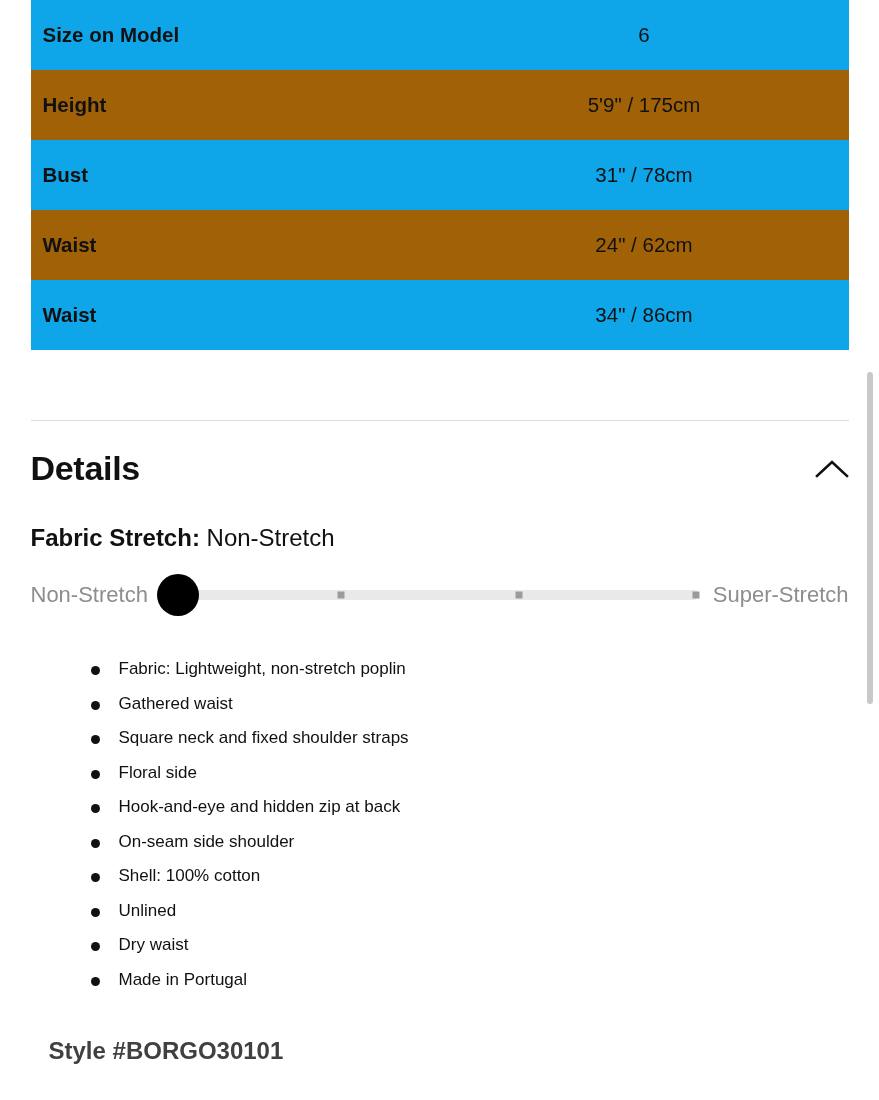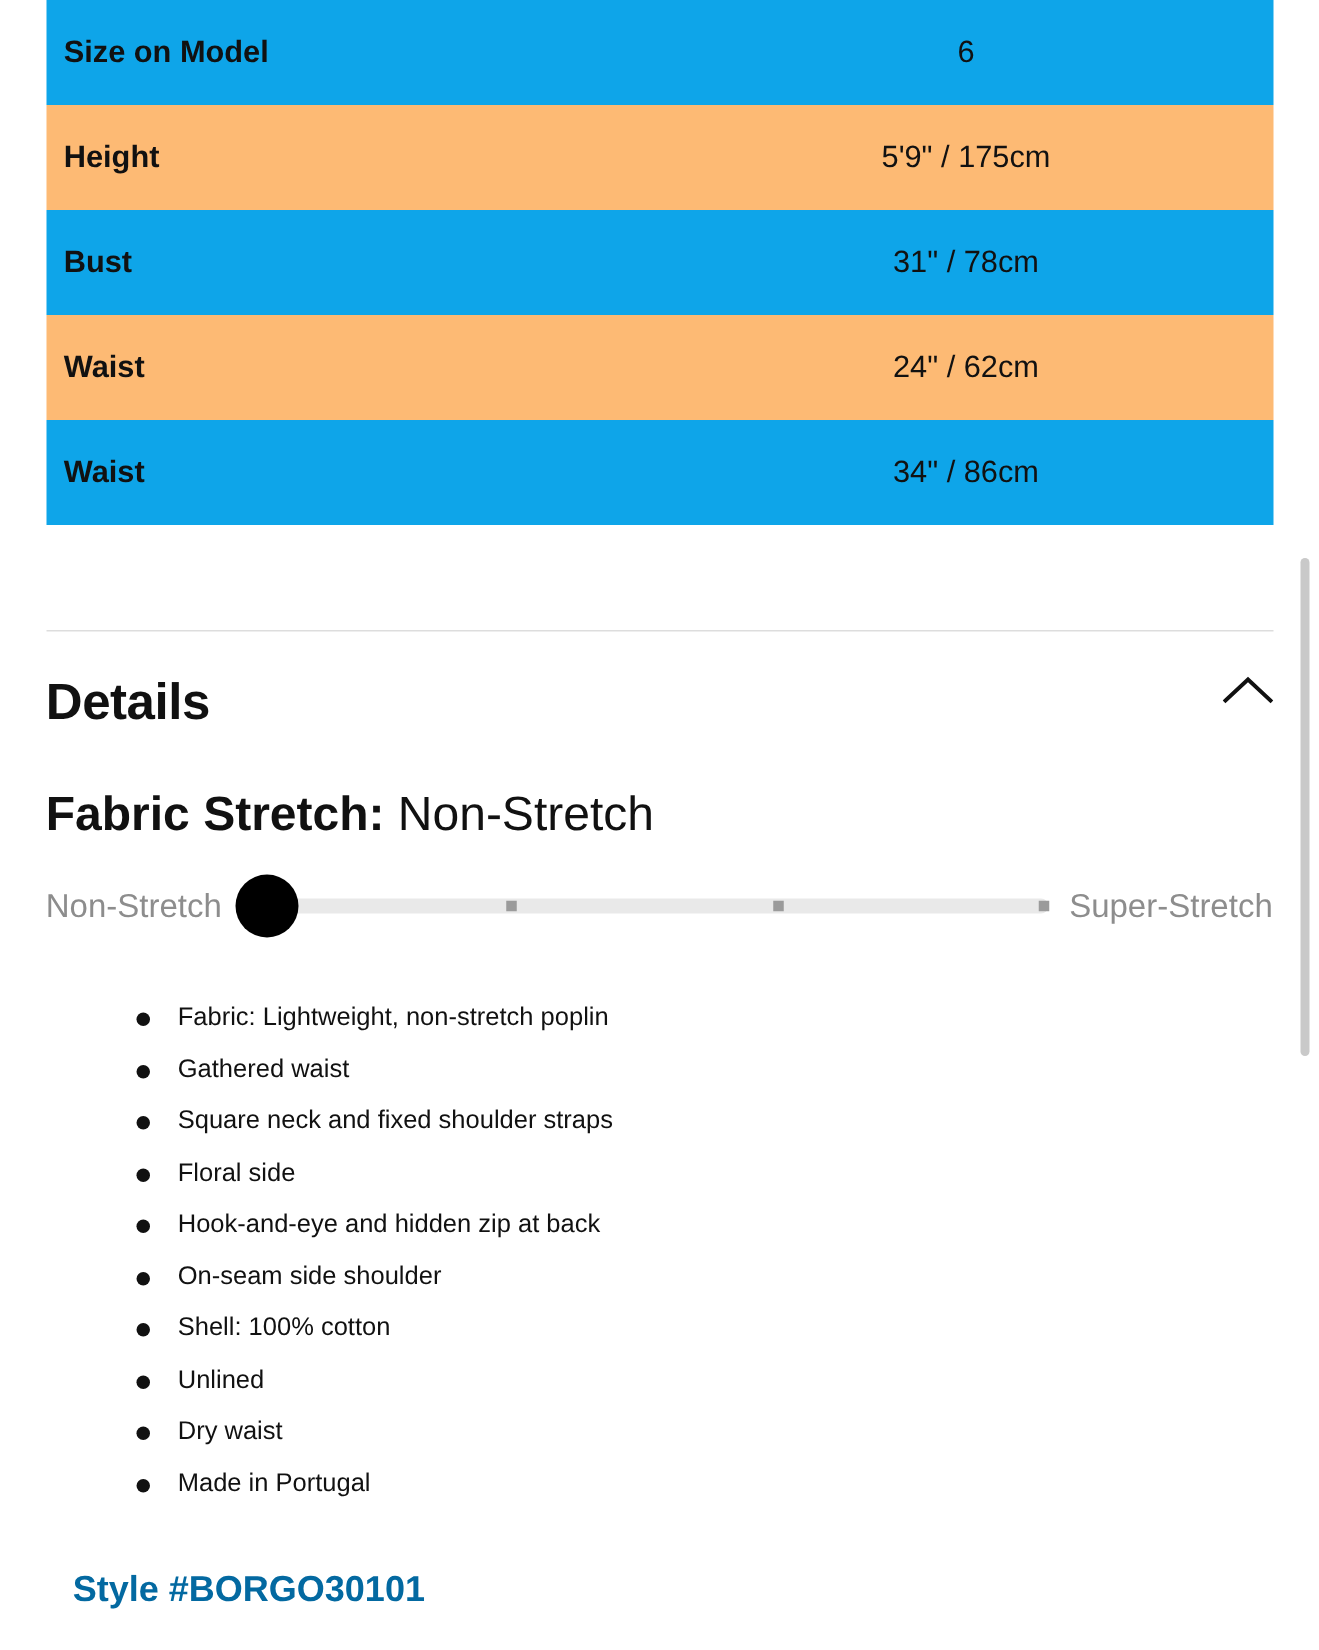--- a/index.html
+++ b/index.html
@@ -37,21 +37,21 @@
     font-weight: bold;
     color: #111111;
   }
   .spec-table td.value {
     width: 409px;
     text-align: center;
     font-weight: normal;
     color: #111111;
   }
   .spec-table tr.shaded td { background: #0ea5e9; }
-  .spec-table tr.plain td { background: #fdba74; }
+  .spec-table tr.plain td { background: #a16207; }
 
   
   .table-wrap { position: relative; }
   .table-divider {
     position: absolute;
     top: 0;
     left: 50%;
     width: 1px;
     height: 100%;
     background: #bbbbbb;
@@ -63,41 +63,42 @@
     height: 1px;
     background: #dddddd;
     margin: 70px auto 0 auto;
   }
 
   
   .details-header {
     width: 818px;
     margin: 0 auto;
     display: flex;
+    align-items: center;
     justify-content: space-between;
     padding-top: 28px;
     padding-bottom: 8px;
     cursor: pointer;
   }
   .details-title {
     font-size: 34px;
     font-weight: bold;
     letter-spacing: -0.3px;
   }
   .chevron {
     width: 34px;
     height: 22px;
     display: block;
   }
 
   
   .fabric-line {
     width: 818px;
     margin: 28px auto 16px auto;
-    font-size: 32px;
+    font-size: 24px;
     color: #111111;
   }
   .fabric-line .bold { font-weight: bold; }
   .fabric-line .val { font-weight: normal; }
 
   .stretch-row {
     width: 818px;
     margin: 22px auto 0 auto;
     display: flex;
     align-items: center;
@@ -166,21 +167,21 @@
     background: #111111;
   }
 
   
   .style-no {
     width: 818px;
     margin: 40px auto 0 auto;
     padding-left: 18px;
     font-size: 24px;
     font-weight: bold;
-    color: #0369a1;
+    color: #404040;
   }
 
   
   .scrollbar-track {
     position: absolute;
     top: 0;
     right: 3px;
     width: 6px;
     height: 1100px;
     background: transparent;

